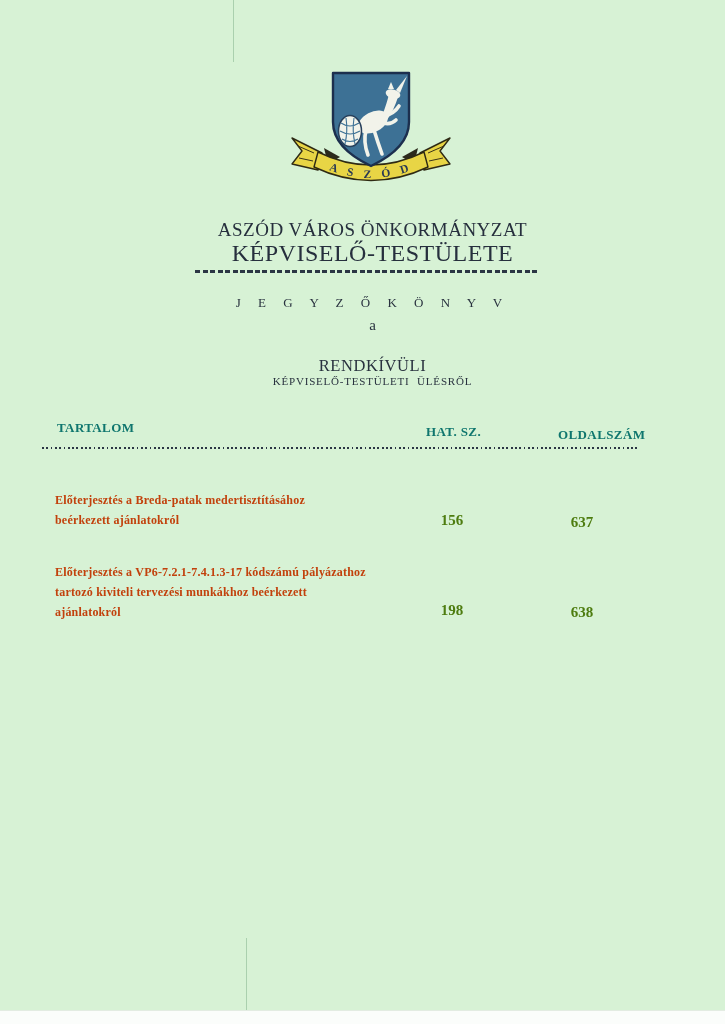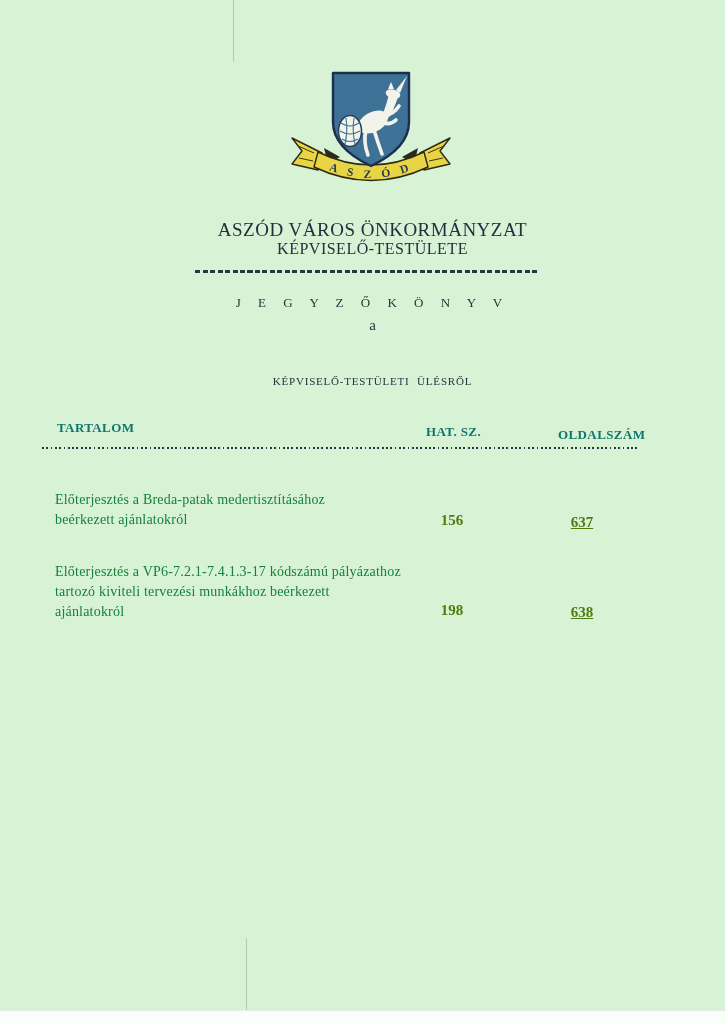--- a/index.html
+++ b/index.html
@@ -23,21 +23,21 @@
   .crest { position:absolute; left:288px; top:70px; width:166px; height:126px; }
   .crest svg { display:block; width:166px; height:126px; }
   .ribbon-motto {
     font-family:"Liberation Serif", serif;
     font-weight:bold; font-size:11.5px; letter-spacing:4px;
   }
 
   
   .centered { position:absolute; left:20px; width:705px; text-align:center; font-weight:normal; }
   .org-line1 { top:219px; font-size:19px; letter-spacing:0.5px; color:#262f3d; }
-  .org-line2 { top:240px; font-size:16px; letter-spacing:0.5px; color:#262f3d; }
+  .org-line2 { top:240px; font-size:24px; letter-spacing:0.5px; color:#262f3d; }
   .title-sep {
     position:absolute; top:270px; left:195px; width:344px; height:3px;
     background-image:repeating-linear-gradient(90deg,#2b3644 0,#2b3644 5px,transparent 5px,transparent 7.5px);
   }
   .doc-title { top:295px; font-size:13px; letter-spacing:7px; }
   .doc-connector { top:317px; font-size:15px; }
   .doc-date { top:337px; font-size:16.5px; letter-spacing:0.4px; }
   .doc-type { top:356px; font-size:16.5px; letter-spacing:0.6px; }
   .doc-subject { top:375px; font-size:11px; letter-spacing:0.8px; word-spacing:4px; }
 
@@ -46,26 +46,26 @@
   .toc-header-content { left:57px; top:420px; }
   .toc-header-resolution { left:426px; top:424px; }
   .toc-header-page { left:558px; top:427px;font-family:Liberation Serif, serif; }
   .toc-sep {
     position:absolute; top:447px; left:42px; width:596px; height:2px;
     background-image:repeating-linear-gradient(90deg,#2b3644 0,#2b3644 1.8px,transparent 1.8px,transparent 4.3px);
   }
   .toc-entry { position:absolute; left:0; width:725px; }
   .entry-title {
     position:absolute; left:55px; top:0;
-    font-size:14px; font-weight:normal; line-height:20px;
-    white-space:pre-line; letter-spacing:0.2px; color:#15803d;
+    font-size:12px; font-weight:bold; line-height:20px;
+    white-space:pre-line; letter-spacing:0.2px; color:#c2410c;
   }
   .entry-res, .entry-page { position:absolute; font-size:15px; font-weight:bold; text-align:center; color:#4d7c0f; }
   .entry-res { left:424px; width:56px; }
-  .entry-page { left:552px; width:60px;text-decoration:underline; }
+  .entry-page { left:552px; width:60px; }
   #entry-0 { top:490px; }
   #entry-0 .entry-res { top:22px; }
   #entry-0 .entry-page { top:24px; }
   #entry-1 { top:562px; }
   #entry-1 .entry-res { top:40px; }
   #entry-1 .entry-page { top:42px; }
 </style>
 </head>
 <body>
 
@@ -117,20 +117,21 @@
       </text>
     </svg>
   </div>
 
   <div class="centered org-line1">ASZÓD VÁROS ÖNKORMÁNYZAT</div>
   <div class="centered org-line2">KÉPVISELŐ-TESTÜLETE</div>
   <div class="title-sep"></div>
 
   <div class="centered doc-title">J E G Y Z Ő K Ö N Y V</div>
   <div class="centered doc-connector">a</div>
+  <div class="centered doc-type">RENDKÍVÜLI</div>
   <div class="centered doc-subject">KÉPVISELŐ-TESTÜLETI  ÜLÉSRŐL</div>
 
   <div class="toc-header toc-header-content">TARTALOM</div>
   <div class="toc-header toc-header-resolution">HAT. SZ.</div>
   <div class="toc-header toc-header-page">OLDALSZÁM</div>
   <div class="toc-sep"></div>
 
   <div class="toc-entry" id="entry-0">
     <div class="entry-title">Előterjesztés a Breda-patak medertisztításához
 beérkezett ajánlatokról</div>

